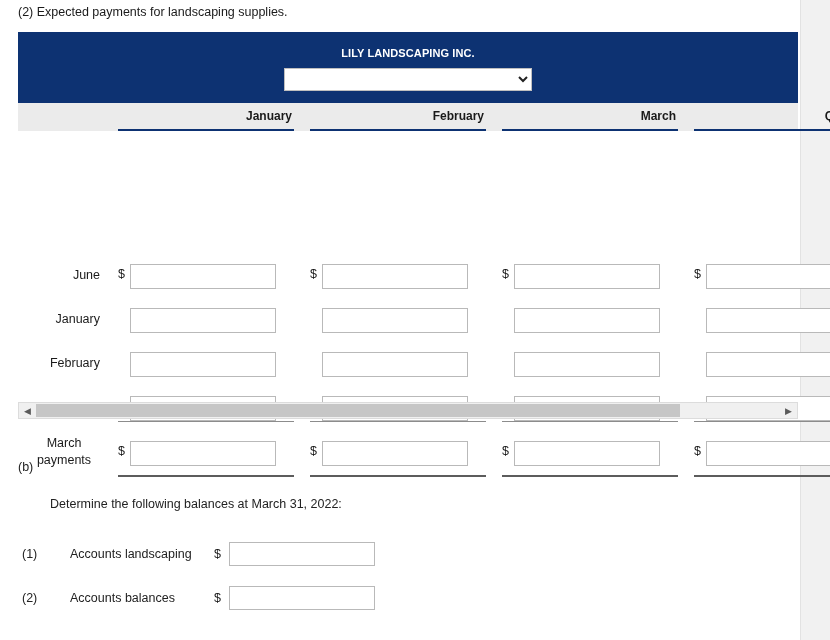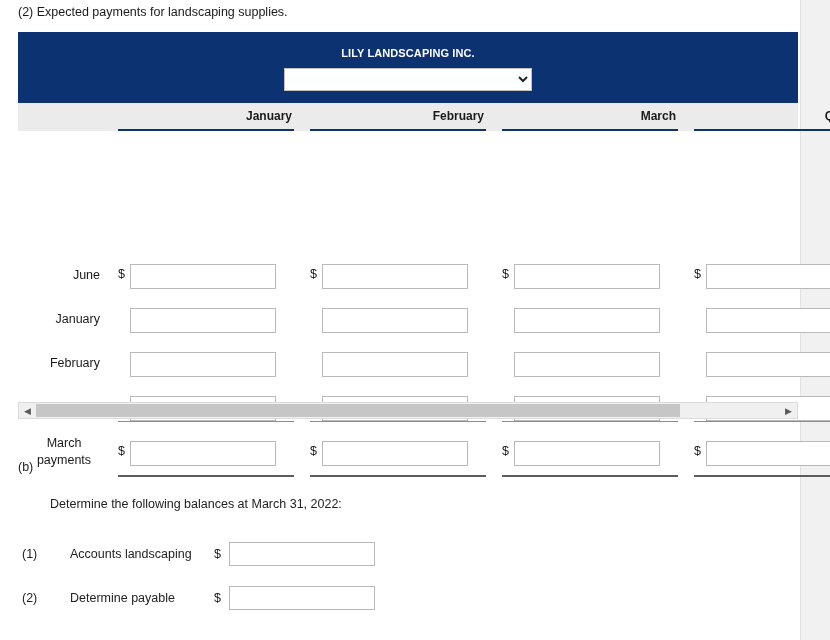--- a/index.html
+++ b/index.html
@@ -275,17 +275,17 @@
 
   <div class="part-b-label">(b)</div>
   <div class="part-b-text">Determine the following balances at March 31, 2022:</div>
 
   <div class="qnum" style="left:22px;  top:547px;">(1)</div>
   <div class="qlabel" style="left:70px;  top:547px;">Accounts landscaping</div>
   <div class="dollar" style="left:214px; top:547px;">$</div>
   <input class="answer" style="left: 229px; top: 542px;">
 
   <div class="qnum" style="left:22px;  top:591px;">(2)</div>
-  <div class="qlabel" style="left:70px;  top:591px;">Determine payable</div>
+  <div class="qlabel" style="left:70px;  top:591px;">Accounts balances</div>
   <div class="dollar" style="left:214px; top:591px;">$</div>
   <input class="answer" style="left: 229px; top: 586px;">
 
 </div>
 
 </body></html>

